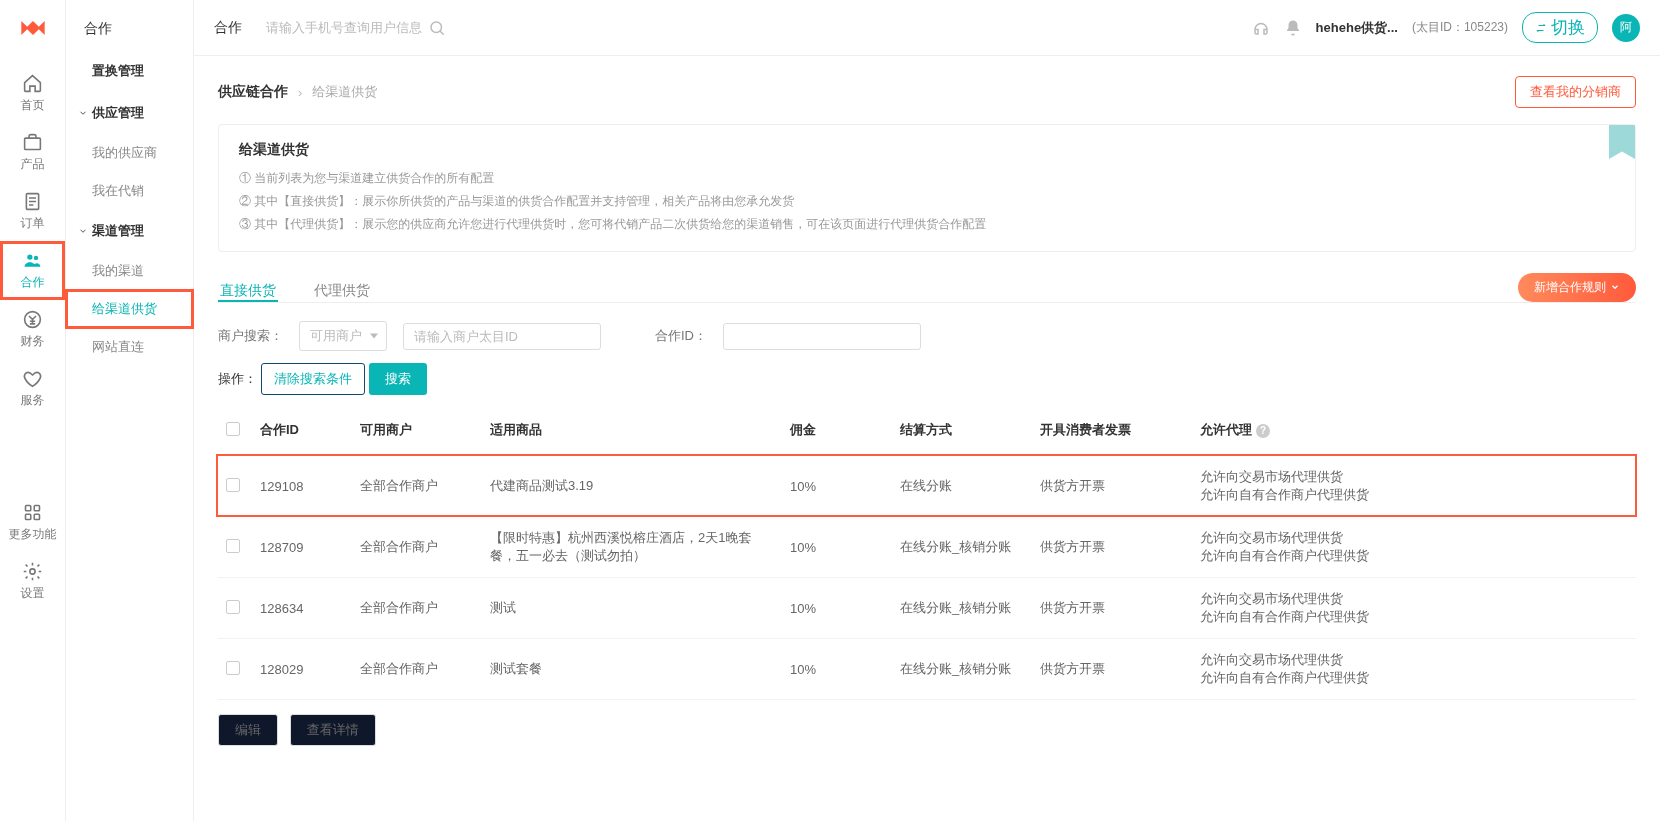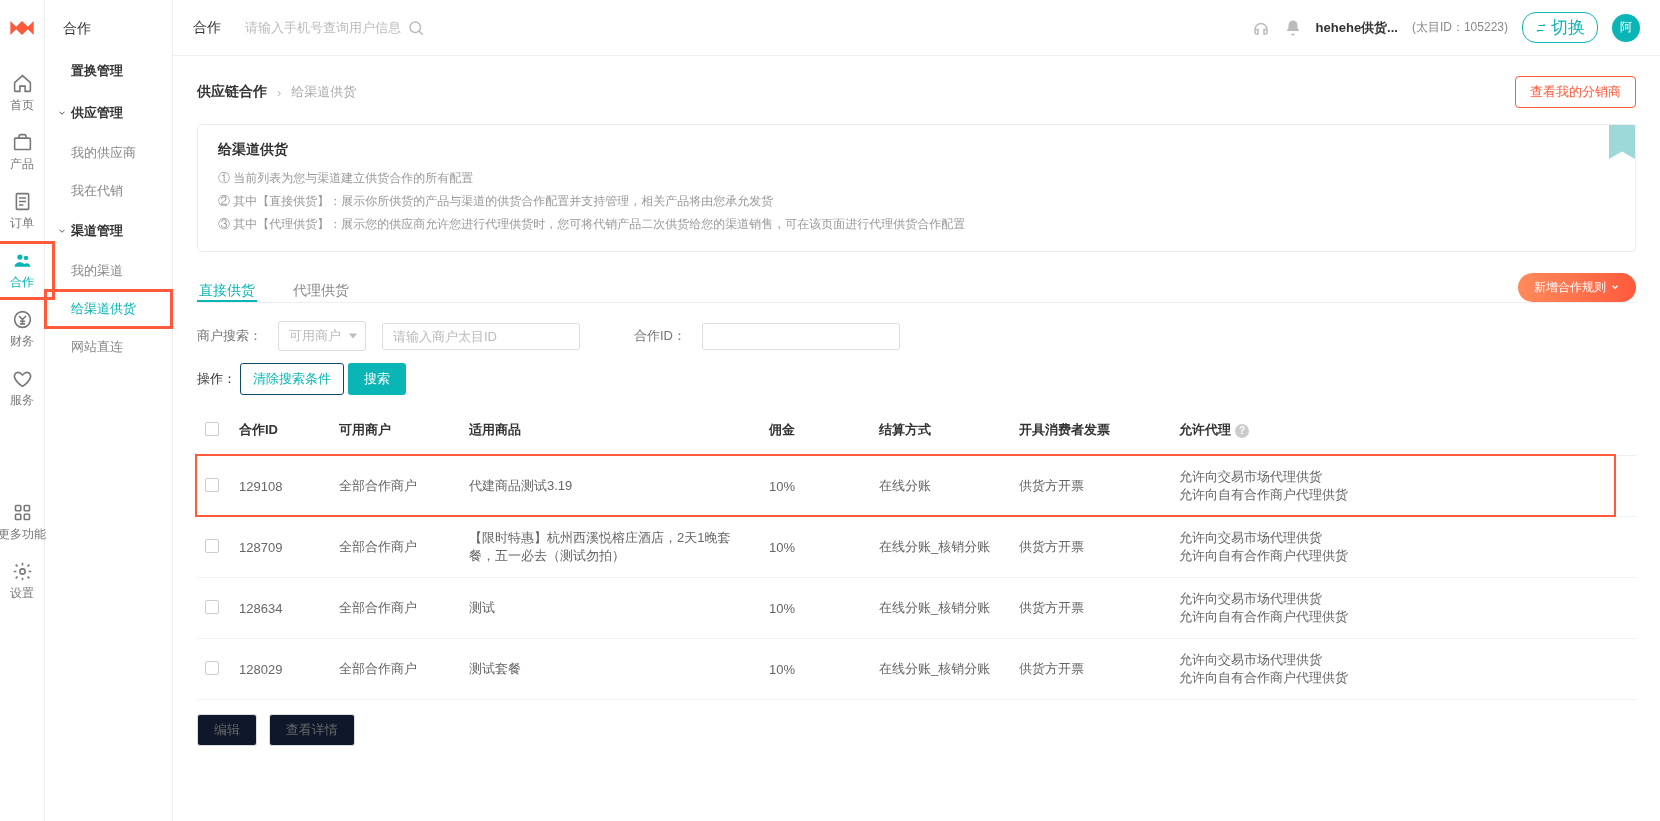--- a/index.html
+++ b/index.html
@@ -1,18 +1,18 @@
 <!DOCTYPE html>
 <html><head>
 <meta charset="utf-8">
 <style>
 * { margin: 0; padding: 0; box-sizing: border-box; }
 body { font-family: -apple-system, "PingFang SC", "Microsoft YaHei", sans-serif; font-size: 13px; color: #333; background: #fff; }
 .app { display: flex; height: 821px; width: 1660px; }
-.icon-sidebar { width: 45px; border-right: 1px solid #eee; display: flex; flex-direction: column; align-items: center; padding-top: 14px; }
+.icon-sidebar { width: 66px; border-right: 1px solid #eee; display: flex; flex-direction: column; align-items: center; padding-top: 14px; }
 .icon-sidebar .logo { width: 28px; height: 28px; margin-bottom: 22px; }
 .nav-icon-item { width: 65px; display: flex; flex-direction: column; align-items: center; padding: 9px 0; cursor: pointer; color: #777; font-size: 12px; position: relative; }
 .nav-icon-item svg { width: 21px; height: 21px; margin-bottom: 3px; }
 .nav-icon-item.active { color: #0ab5b5; }
 .nav-icon-item.hl { outline: 3px solid #ff5a3c; outline-offset: -3px; }
 .nav-icon-item.spacer-top { margin-top: 75px; }
 .sub-sidebar { width: 128px; border-right: 1px solid #eee; padding-top: 0; }
 .sub-sidebar .section-title-top { font-size: 14px; color: #333; padding: 20px 18px 12px; font-weight: 500; }
 .sub-sidebar .group-title { font-size: 13px; color: #333; padding: 12px 18px 12px 12px; font-weight: 600; display:flex; align-items:center; gap:4px;}
 .sub-sidebar .group-title .chev{width:10px;height:10px;}

